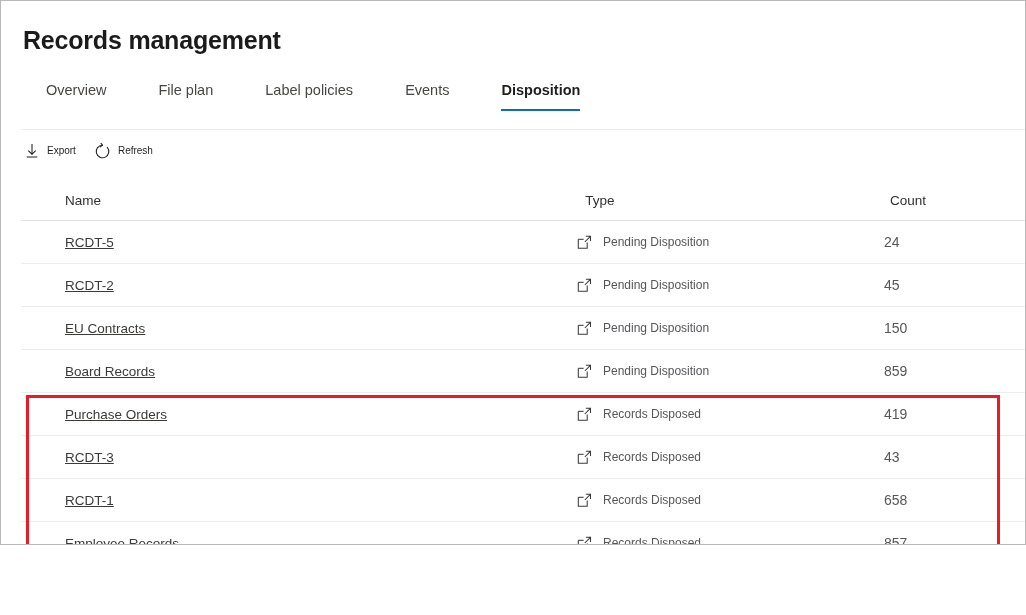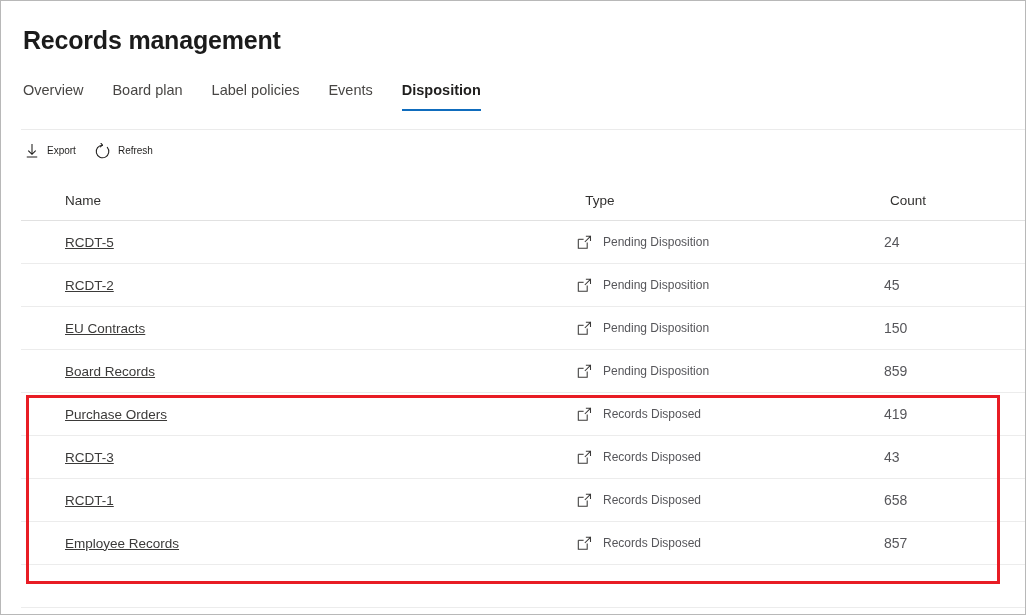--- a/index.html
+++ b/index.html
@@ -7,21 +7,21 @@
     padding: 0;
     background: #ffffff;
   }
   body {
     font-family: "Liberation Sans", sans-serif;
     -webkit-font-smoothing: antialiased;
   }
   #screen {
     position: relative;
     width: 1026px;
-    height: 615px;
+    height: 545px;
     background: #ffffff;
     border: 1px solid #b8b8b8;
     box-sizing: border-box;
     overflow: hidden;
   }
 
   
   #page-title {
     position: absolute;
     left: 22px;
@@ -44,20 +44,21 @@
   }
   .tab {
     position: relative;
     font-size: 14.5px;
     color: #484644;
     padding: 0 17px 11px 0;
     margin-right: 12px;
     white-space: nowrap;
     cursor: pointer;
     line-height: 20px;
+    margin-left: 23px;
   }
   .tab:first-child { padding-left: 0; }
   .tab.active {
     color: #201f1e;
     font-weight: 600;
     padding-right: 0;
     margin-right: 0;
   }
   .tab.active::after {
     content: "";
@@ -176,21 +177,21 @@
 </style>
 </head>
 <body>
 
 <div id="screen">
 
   <h1 id="page-title">Records management</h1>
 
   <nav id="tabs">
       <div class="tab">Overview</div>
-      <div class="tab">Board plan</div>
+      <div class="tab">File plan</div>
       <div class="tab">Label policies</div>
       <div class="tab">Events</div>
       <div class="tab active">Disposition</div>
     </nav>
 
   <div id="tabs-separator"></div>
 
   <div id="command-bar">
     <div class="cmd">
       <span class="ico">

